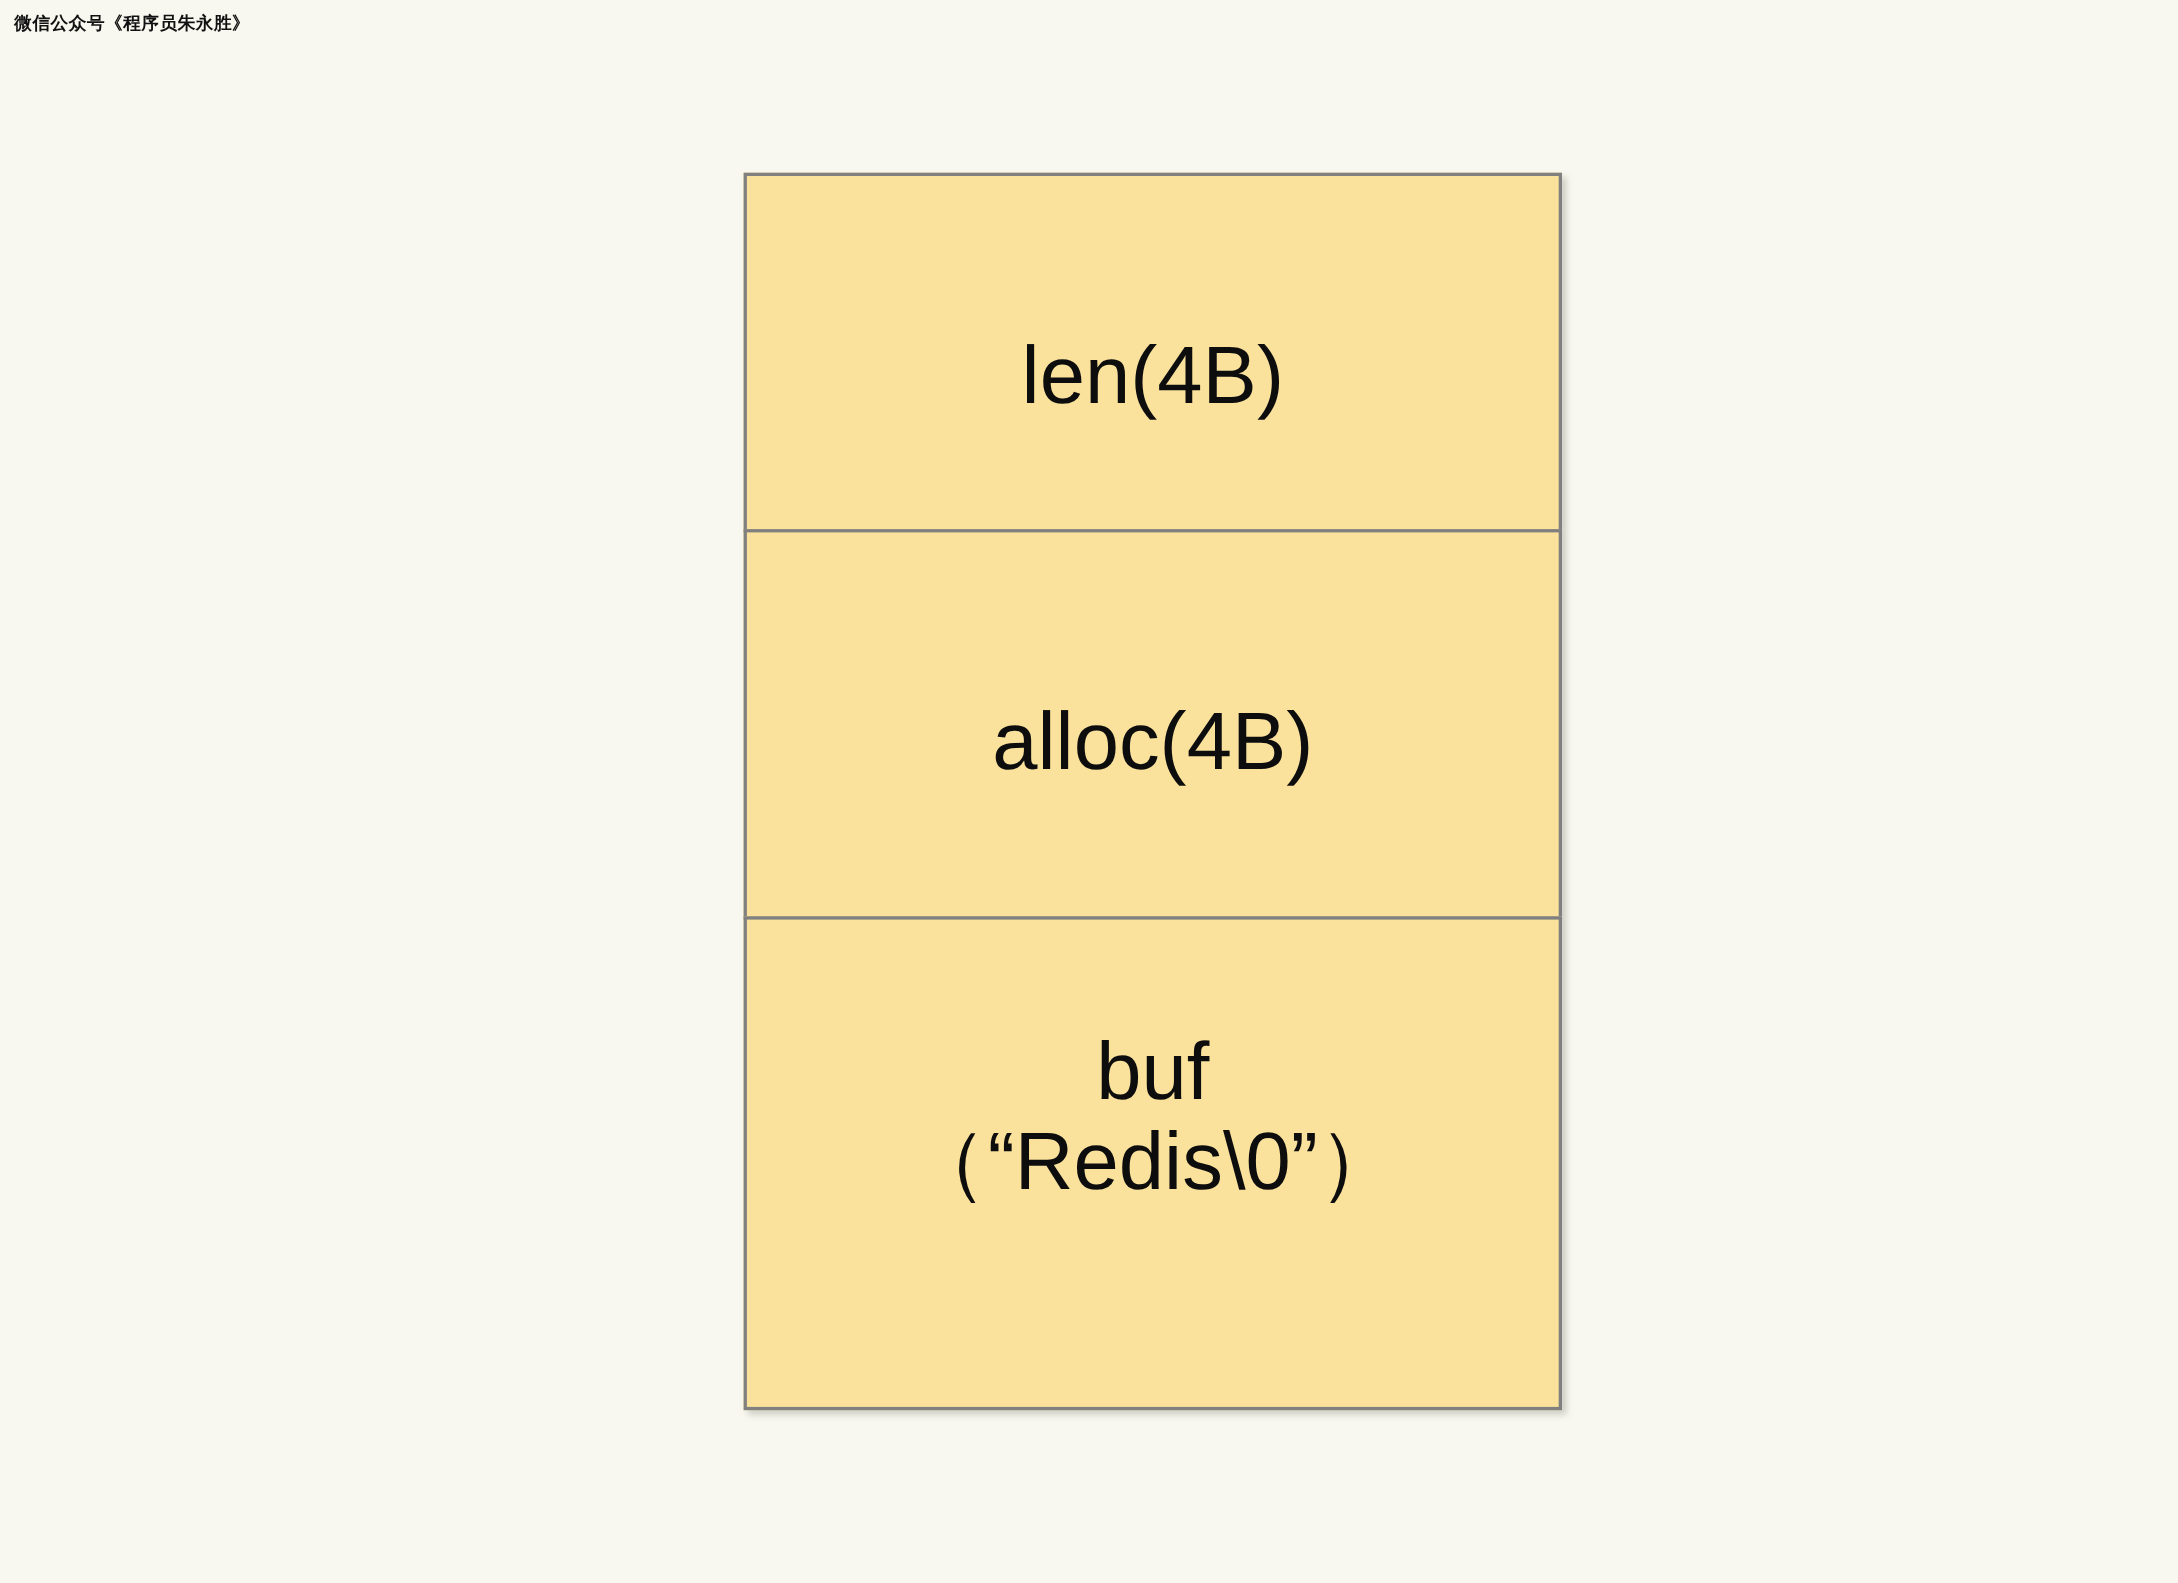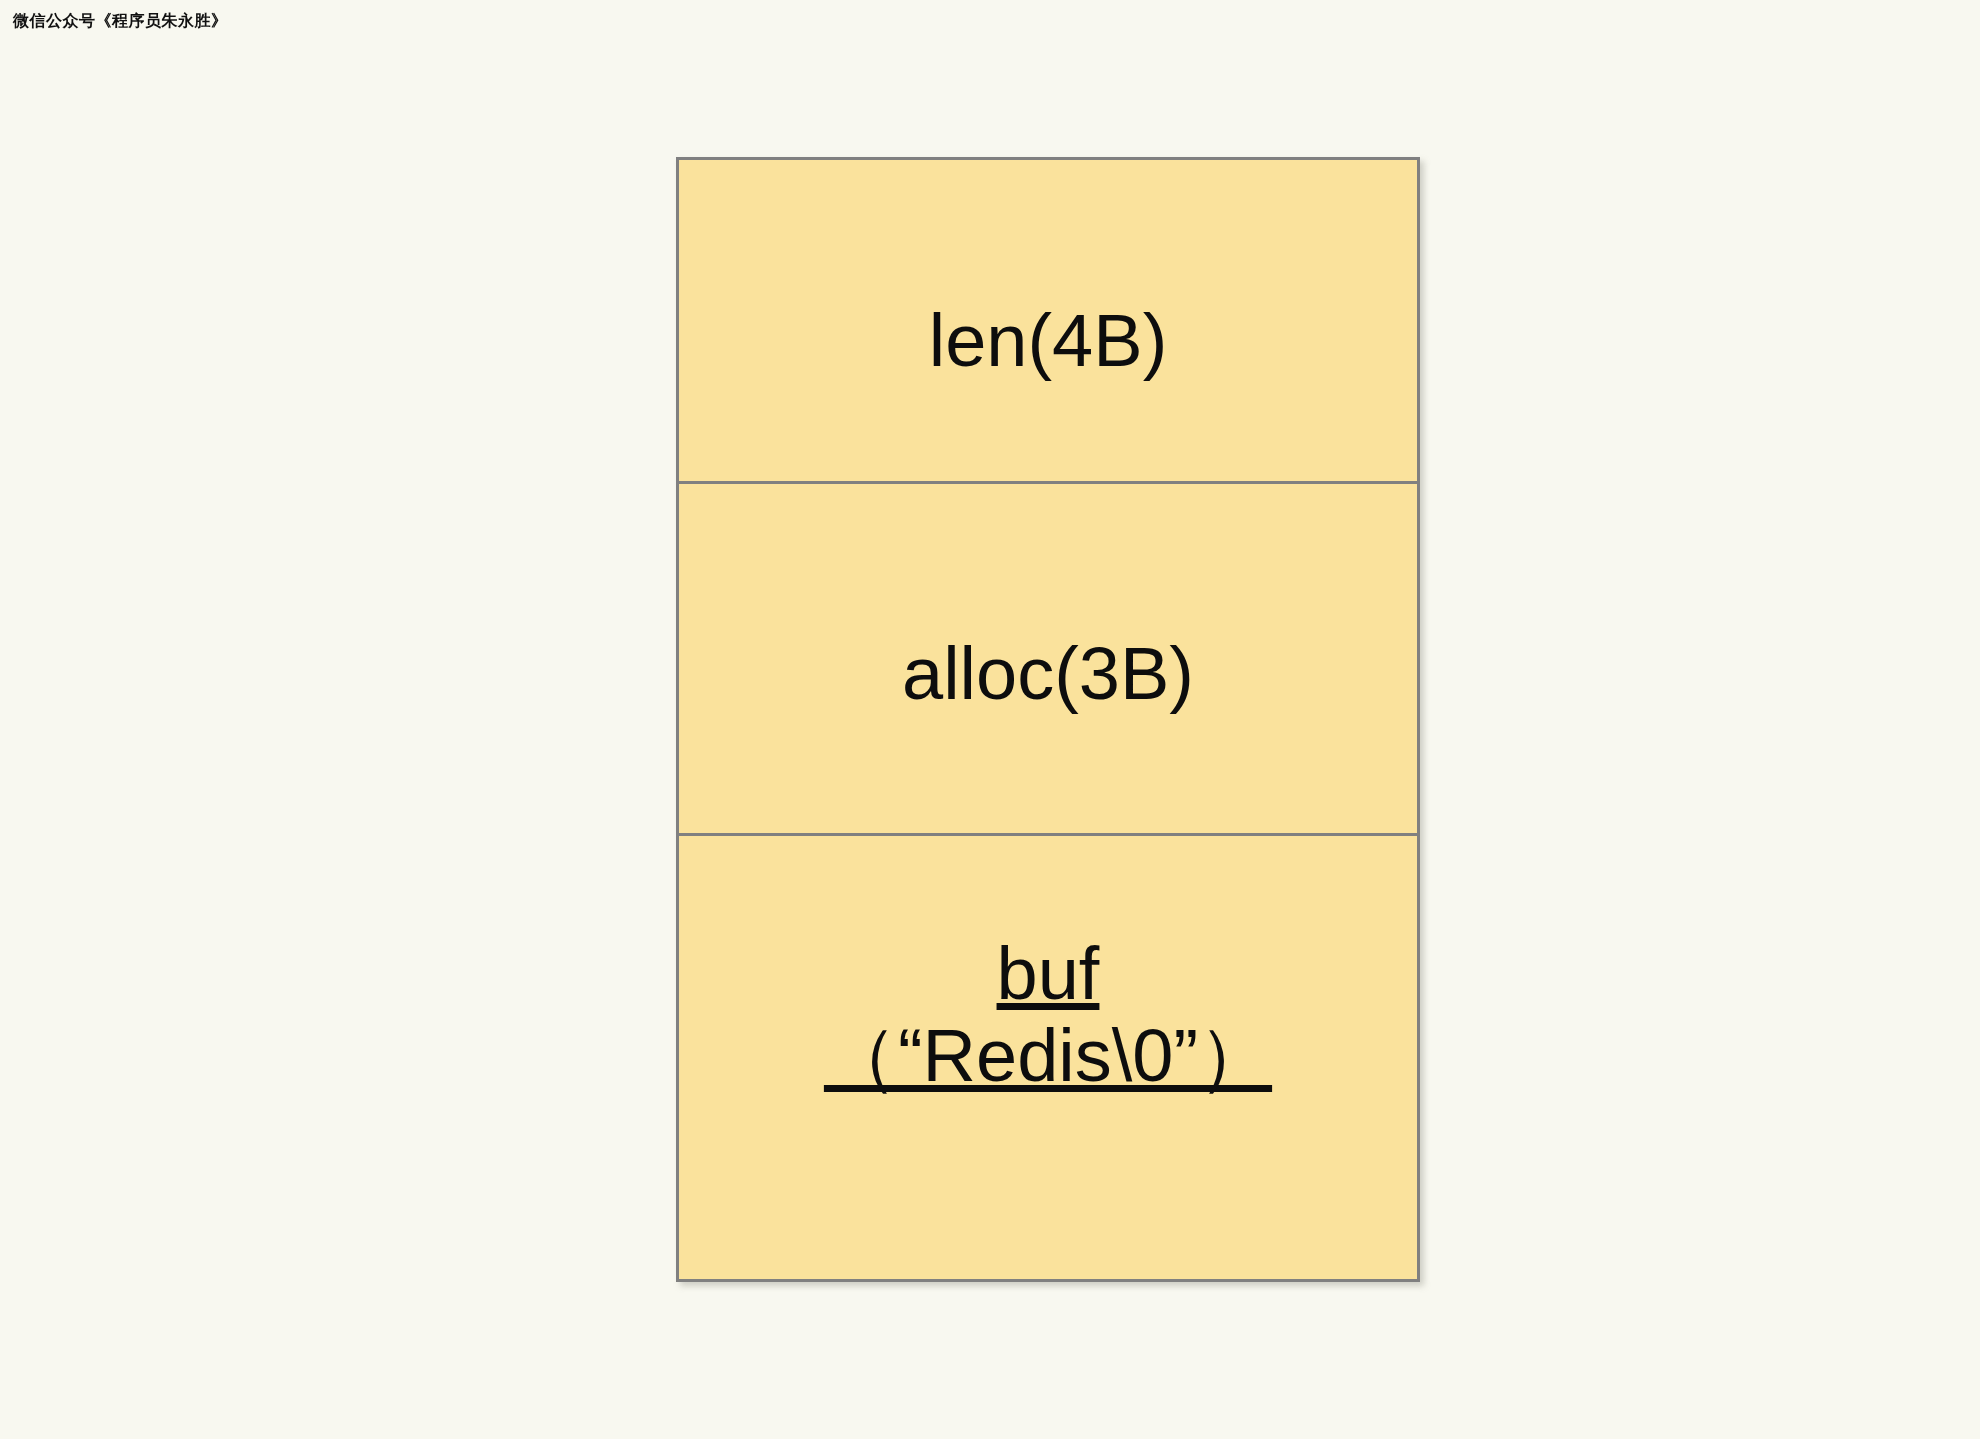--- a/index.html
+++ b/index.html
@@ -55,21 +55,21 @@
     font-family: "Liberation Sans", sans-serif;
     font-weight: 400;
     overflow: hidden;
   }
   .sds-field + .sds-field {
     margin-top: -3px;
   }
 
   .sds-field.field-len   { height: 343px; }
   .sds-field.field-alloc { height: 373px; }
-  .sds-field.field-buf   { height: 471px; text-decoration: underline; }
+  .sds-field.field-buf   { height: 471px; }
 
   .field-label {
     font-size: 74px;
     line-height: 1.02;
     white-space: nowrap;
     text-align: center;
   }
 
   
   .field-len   .field-label { margin-top: 143px; }
@@ -86,21 +86,21 @@
 
 <div id="watermark">微信公众号《程序员朱永胜》</div>
 
 <div id="sds-diagram">
 
   <div class="sds-field field-len">
     <span class="field-label">len(4B)</span>
   </div>
 
   <div class="sds-field field-alloc">
-    <span class="field-label">alloc(3B)</span>
+    <span class="field-label">alloc(4B)</span>
   </div>
 
   <div class="sds-field field-buf">
     <span class="field-label">
       <span class="line1">buf</span>
       <span class="line2">（“Redis\0”）</span>
     </span>
   </div>
 
 </div>

